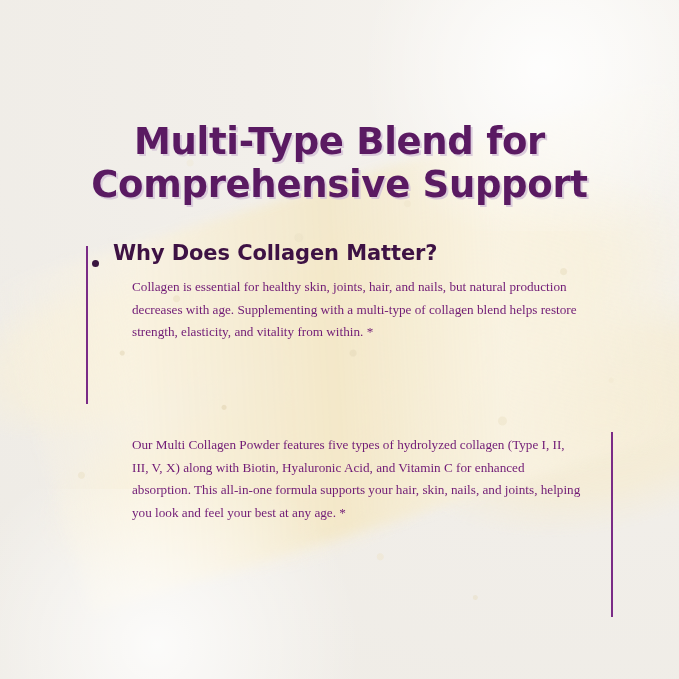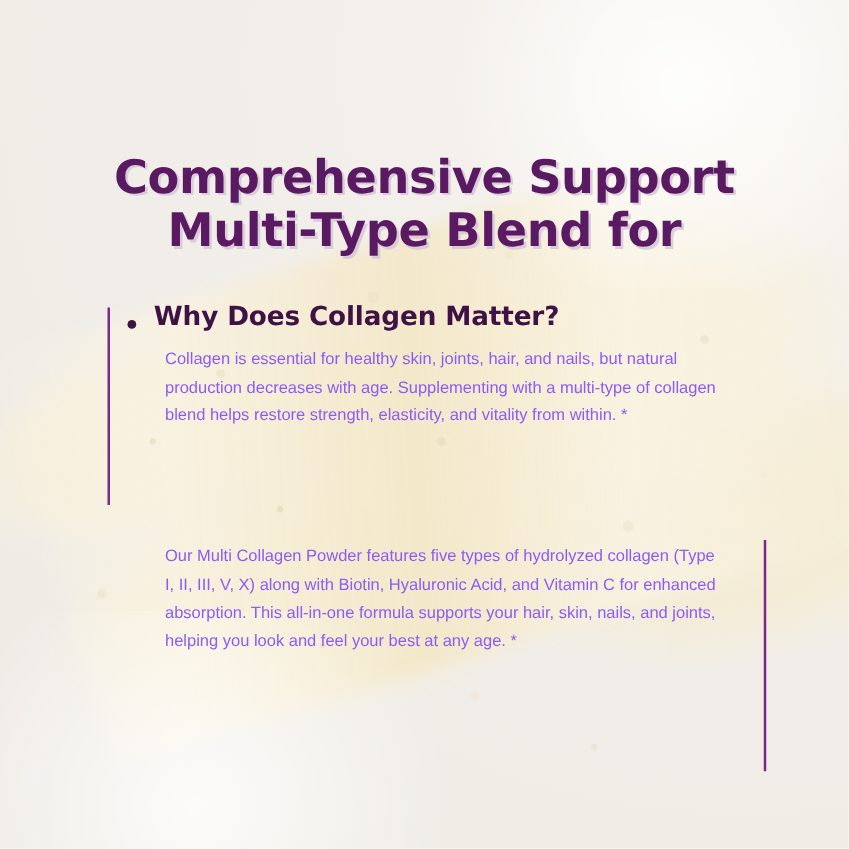--- a/index.html
+++ b/index.html
@@ -128,44 +128,44 @@
     left: 0;
     top: 6px;
     width: 2px;
     background: #7a2b86;
   }
   .section.one .rule { height: 158px; }
   .section.two .rule { height: 0px; }
 
   .bullet-head {
     display: flex;
-    align-items: center;
-    padding-left: 16px;
+    align-items: flex-end;
+    padding-left: 6px;
   }
   .dot {
     width: 7px;
     height: 7px;
     border-radius: 50%;
     background: #3a1540;
     margin-top: 12px;
     margin-right: 14px;
     flex: 0 0 auto;
   }
   .sub-title {
     color: #3e1244;
     font-family: "DejaVu Sans", sans-serif;
     font-weight: bold;
     font-size: 21px;
     line-height: 1.28;
     letter-spacing: -0.1px;
   }
   .body-text {
     margin: 9px 0 0 46px;
-    color: #8b5cf6;
-    font-family: Liberation Sans, sans-serif;
+    color: #701a75;
+    font-family: Liberation Serif, serif;
     font-size: 13.2px;
     line-height: 1.72;
     max-width: 450px;
   }
 
   
   .rule-right {
     position: absolute;
     left: 611px;
     top: 432px;
@@ -182,22 +182,22 @@
   <div class="bg-base"></div>
   <div class="powder-main"></div>
   <div class="powder-streak"></div>
   <div class="powder-grain"></div>
   <div class="powder-edge-light"></div>
   <div class="powder-bottom-light"></div>
 
   <div class="content">
 
     <h1 class="headline">
+      <span class="line">Multi-Type Blend for</span>
       <span class="line">Comprehensive Support</span>
-      <span class="line">Multi-Type Blend for</span>
     </h1>
 
     <div class="section one">
       <div class="rule"></div>
       <div class="bullet-head">
         <span class="dot"></span>
         <span class="sub-title">Why Does Collagen Matter?</span>
       </div>
       <p class="body-text">Collagen is essential for healthy skin, joints, hair, and nails, but natural production decreases with age. Supplementing with a multi-type of collagen blend helps restore strength, elasticity, and vitality from within. *</p>
     </div>

